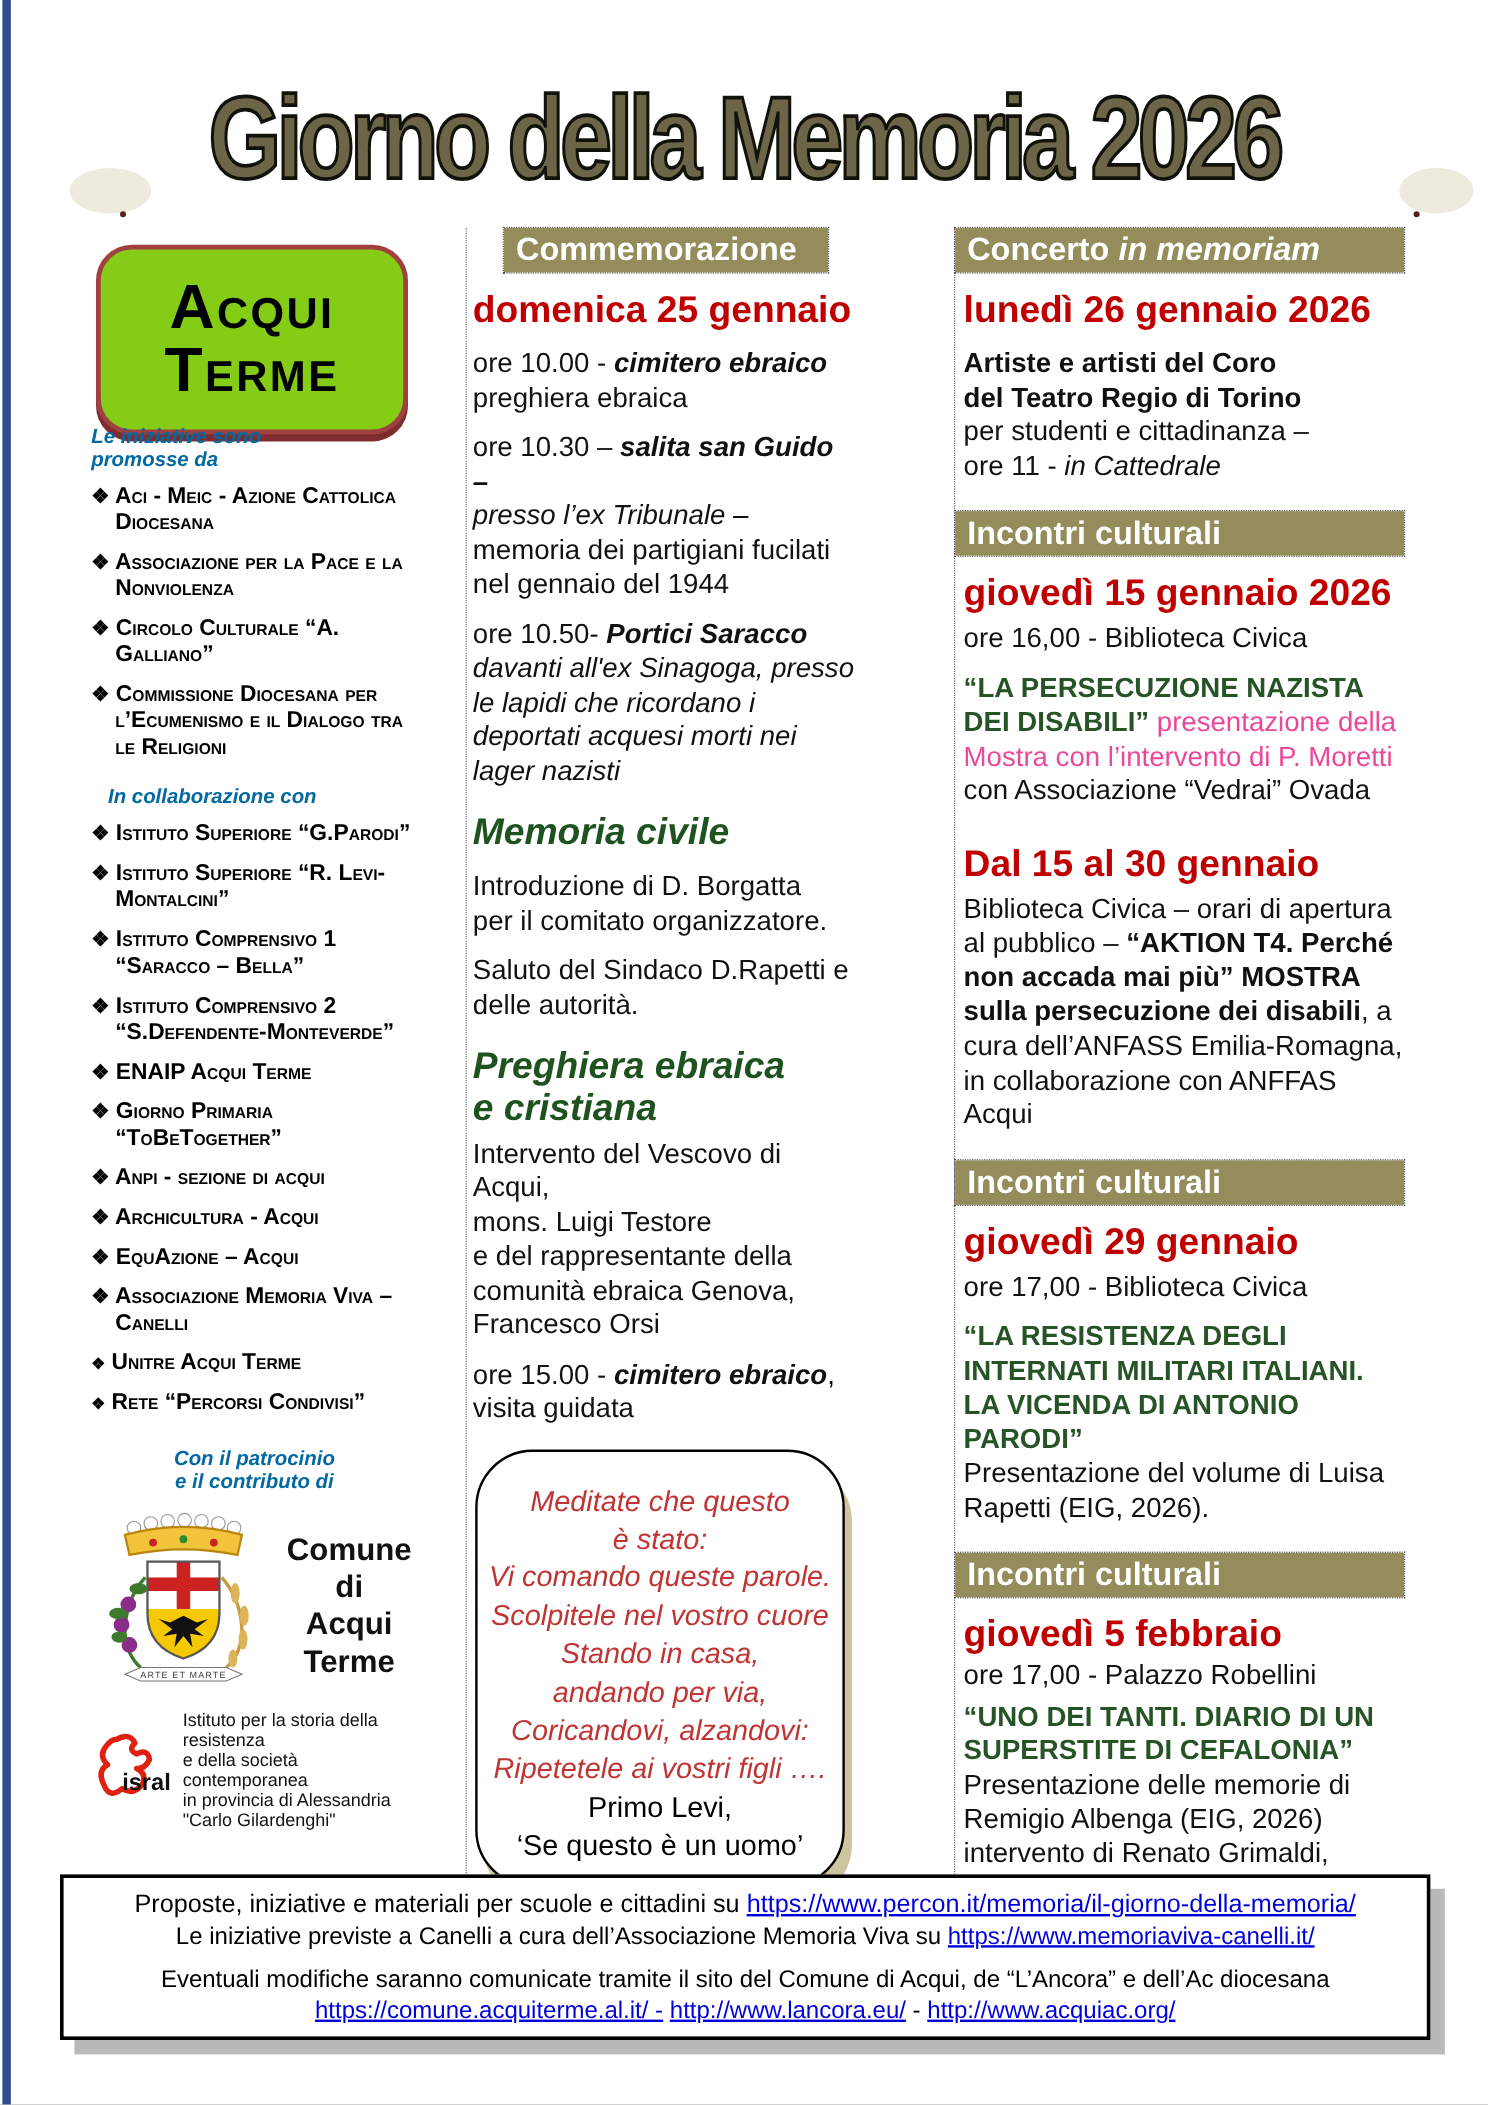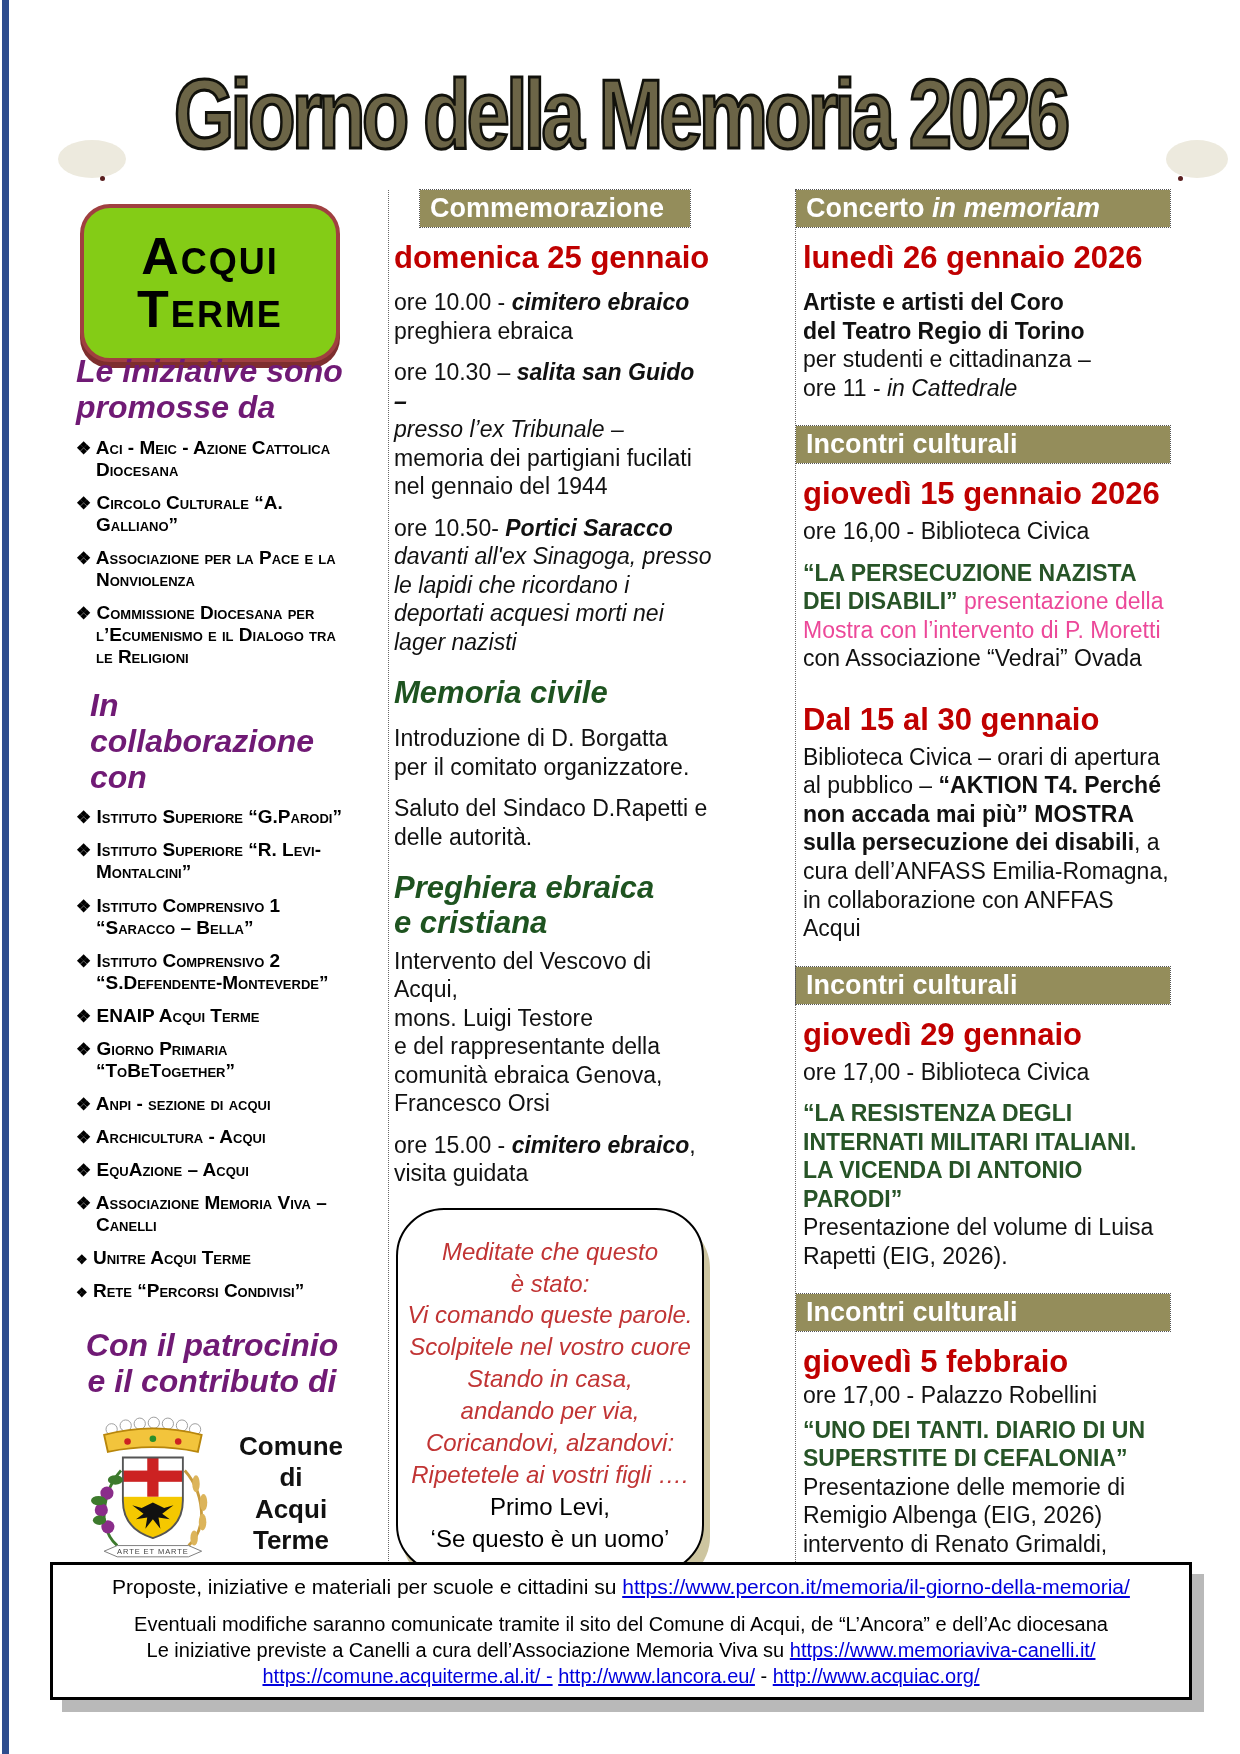--- a/index.html
+++ b/index.html
@@ -19,21 +19,21 @@
 
   
   .badge{position:absolute;left:80px;top:204px;width:252px;height:150px;background:#84cc16;
     border:4px solid #a04040;border-radius:30px;box-shadow:0 6px 0 #7e2e2e;
     display:flex;flex-direction:column;align-items:center;justify-content:center;}
   .badge-line{font-variant:small-caps;font-weight:bold;font-size:52px;line-height:1.02;
     color:#000;letter-spacing:2px;}
 
   
   .col-left{position:absolute;left:76px;top:354px;width:272px;}
-  .maroon-head{color:#701a75;font-weight:bold;font-style:italic;font-size:32px;line-height:1.12;}
+  .maroon-head{color:#0369a1;font-weight:bold;font-style:italic;font-size:17px;line-height:1.12;}
   .head-collab{margin:20px 0 10px 14px;}
   .head-patro{margin:26px 0 14px 0;text-align:center;}
   .org-item{font-weight:bold;font-variant:small-caps;font-size:19px;line-height:1.16;
     margin:11px 0;padding-left:20px;text-indent:-20px;color:#000;}
   .org-item .bullet{font-size:17px;}
   .org-item.small-b .bullet{font-size:13px;}
   .crest-row{display:flex;align-items:center;gap:8px;margin-top:4px;}
   .comune-label{font-weight:bold;font-size:26px;line-height:1.2;text-align:center;flex:1;}
   .isral-row{display:flex;align-items:center;gap:8px;margin-top:8px;}
   .isral-desc{font-size:15px;line-height:1.12;color:#111;}
@@ -95,22 +95,22 @@
   <div class="badge">
     <div class="badge-line">Acqui</div>
     <div class="badge-line">Terme</div>
   </div>
 
   <div class="col-left">
     <div class="maroon-head pl">Le iniziative sono
 promosse da</div>
 
     <div class="org-item"><span class="bullet">❖</span> <span>Aci - Meic - Azione Cattolica Diocesana</span></div>
+    <div class="org-item"><span class="bullet">❖</span> <span>Associazione per la Pace e la Nonviolenza</span></div>
     <div class="org-item"><span class="bullet">❖</span> <span>Circolo Culturale “A. Galliano”</span></div>
-    <div class="org-item"><span class="bullet">❖</span> <span>Associazione per la Pace e la Nonviolenza</span></div>
     <div class="org-item"><span class="bullet">❖</span> <span>Commissione Diocesana per l’Ecumenismo e il Dialogo tra le Religioni</span></div>
 
     <div class="maroon-head head-collab">In collaborazione con</div>
 
     <div class="org-item"><span class="bullet">❖</span> <span>Istituto Superiore “G.Parodi”</span></div>
     <div class="org-item"><span class="bullet">❖</span> <span>Istituto Superiore “R. Levi-Montalcini”</span></div>
     <div class="org-item"><span class="bullet">❖</span> <span>Istituto Comprensivo 1 “Saracco – Bella”</span></div>
     <div class="org-item"><span class="bullet">❖</span> <span>Istituto Comprensivo 2 “S.Defendente-Monteverde”</span></div>
     <div class="org-item"><span class="bullet">❖</span> <span>ENAIP Acqui Terme</span></div>
     <div class="org-item"><span class="bullet">❖</span> <span>Giorno Primaria “ToBeTogether”</span></div>
@@ -254,18 +254,18 @@
 
     <div class="bar sec-gap">Incontri culturali</div>
     <div class="date-red" style="margin-bottom:0;">giovedì 5 febbraio</div>
     <div class="body-p" style="margin:2px 0 6px;">ore 17,00 - Palazzo Robellini</div>
     <div class="body-p pl" style="margin-top:6px;"><span class="green-title">“UNO DEI TANTI. DIARIO DI UN SUPERSTITE DI CEFALONIA”</span><span>
 Presentazione delle memorie di Remigio Albenga (EIG, 2026) intervento di Renato Grimaldi, (Ordinario di Sociologia, Un.Torino) e dei curatori M.Branda e V.Rapetti</span></div>
   </div>
 
   <div class="footer-box">
     <div class="f-line"><span>Proposte, iniziative e materiali per scuole e cittadini su </span><a class="link" href="#">https://www.percon.it/memoria/il-giorno-della-memoria/</a></div>
+    <div class="f-line f-line2"><span>Le iniziative previste a Canelli a cura dell’Associazione Memoria Viva su </span><a class="link" href="#">https://www.memoriaviva-canelli.it/</a></div>
     <div class="f-line f-line3">Eventuali modifiche saranno comunicate tramite il sito del Comune di Acqui, de “L’Ancora” e dell’Ac diocesana</div>
-    <div class="f-line f-line2"><span>Le iniziative previste a Canelli a cura dell’Associazione Memoria Viva su </span><a class="link" href="#">https://www.memoriaviva-canelli.it/</a></div>
     <div class="f-line f-line2"><a class="link link-u" href="#">https://comune.acquiterme.al.it/ -</a><span> </span> <a class="link" href="#">http://www.lancora.eu/</a><span> - </span><a class="link" href="#">http://www.acquiac.org/</a></div>
   </div>
 
 </div>
 
 </body></html>

